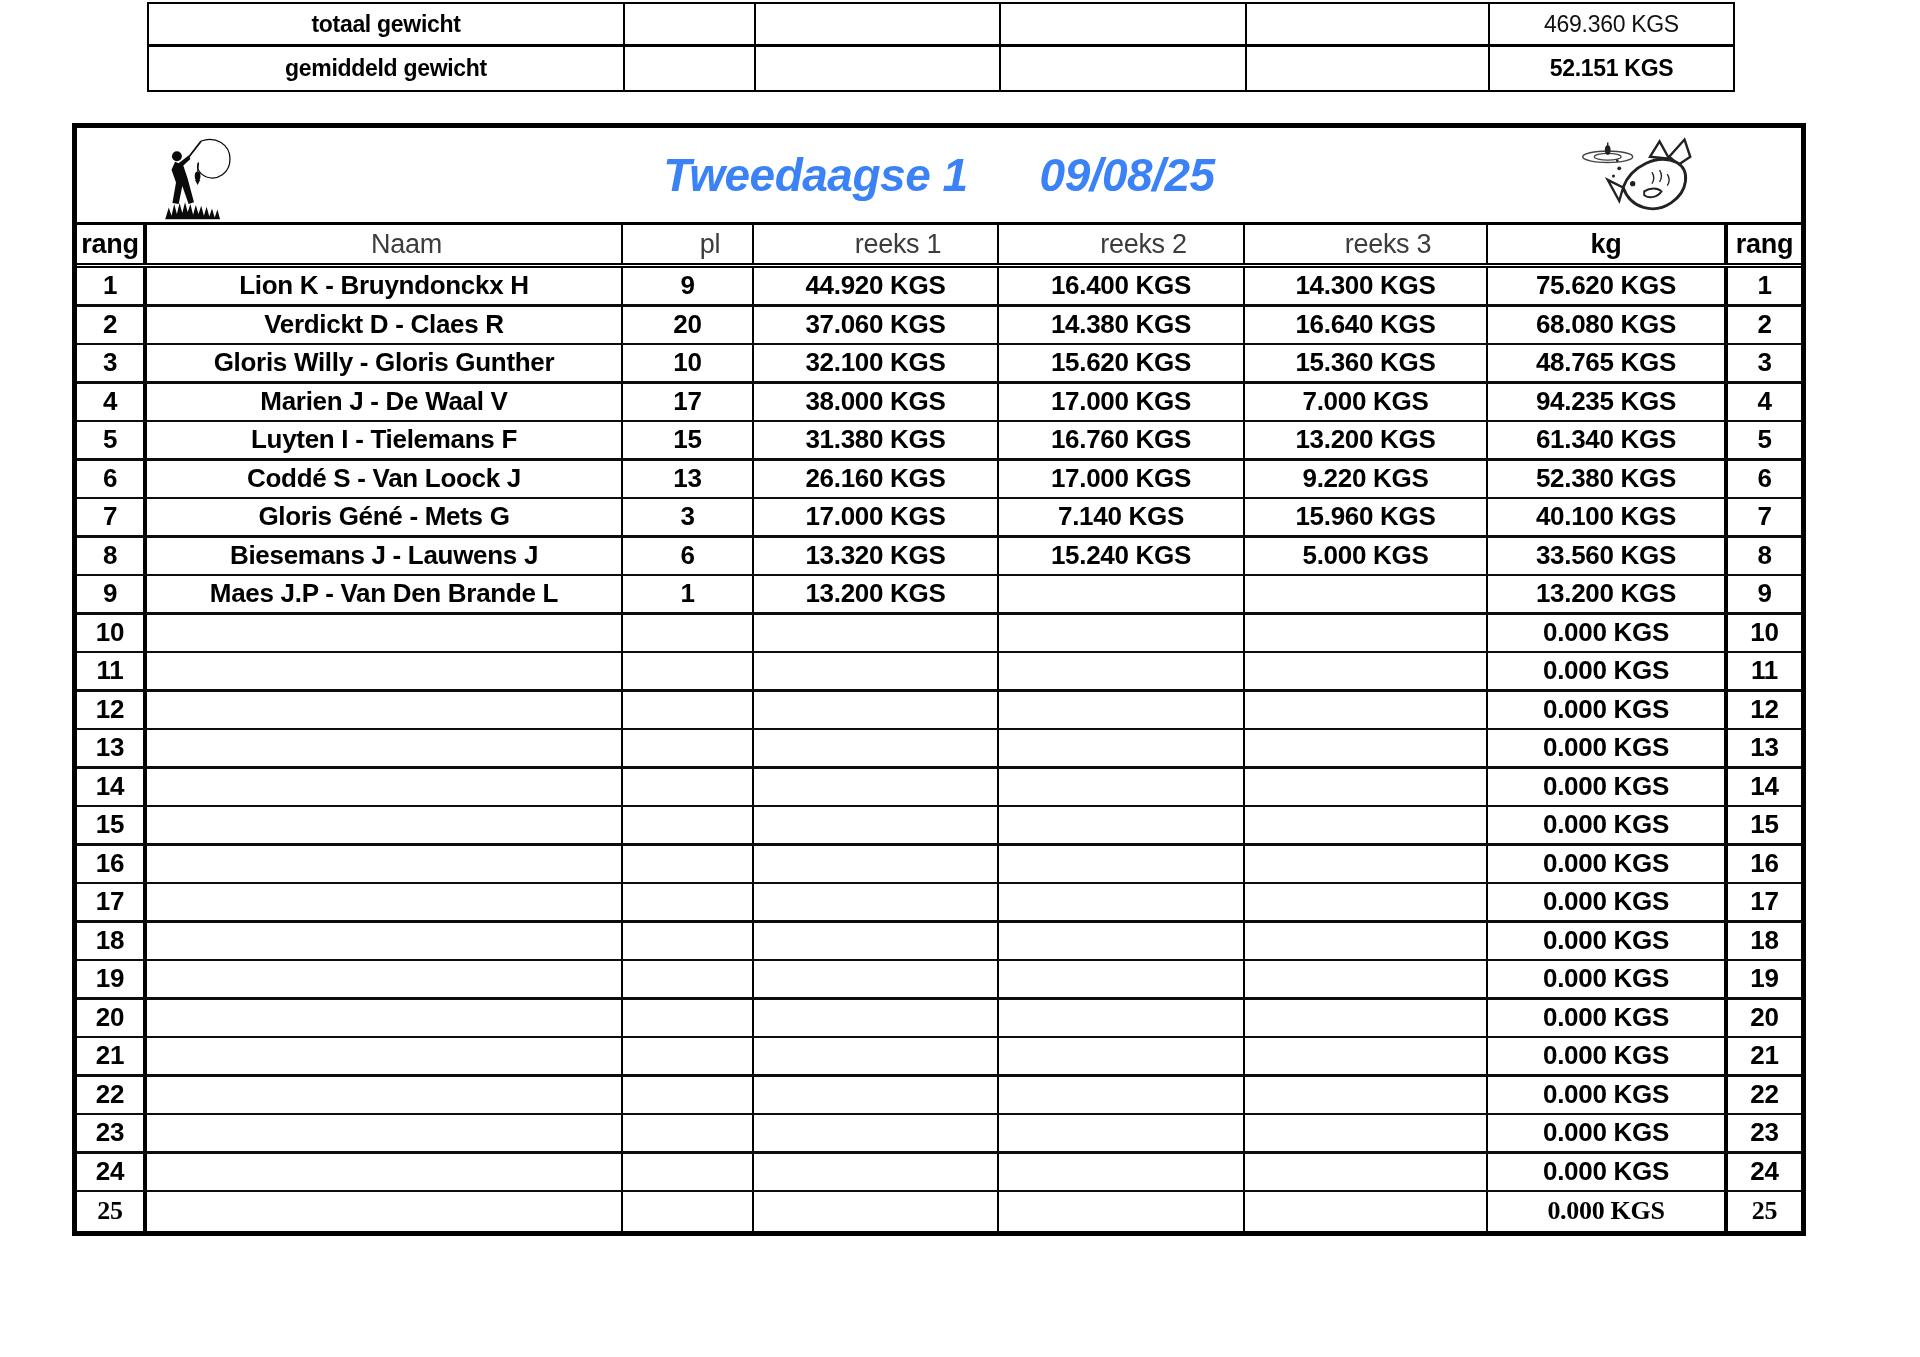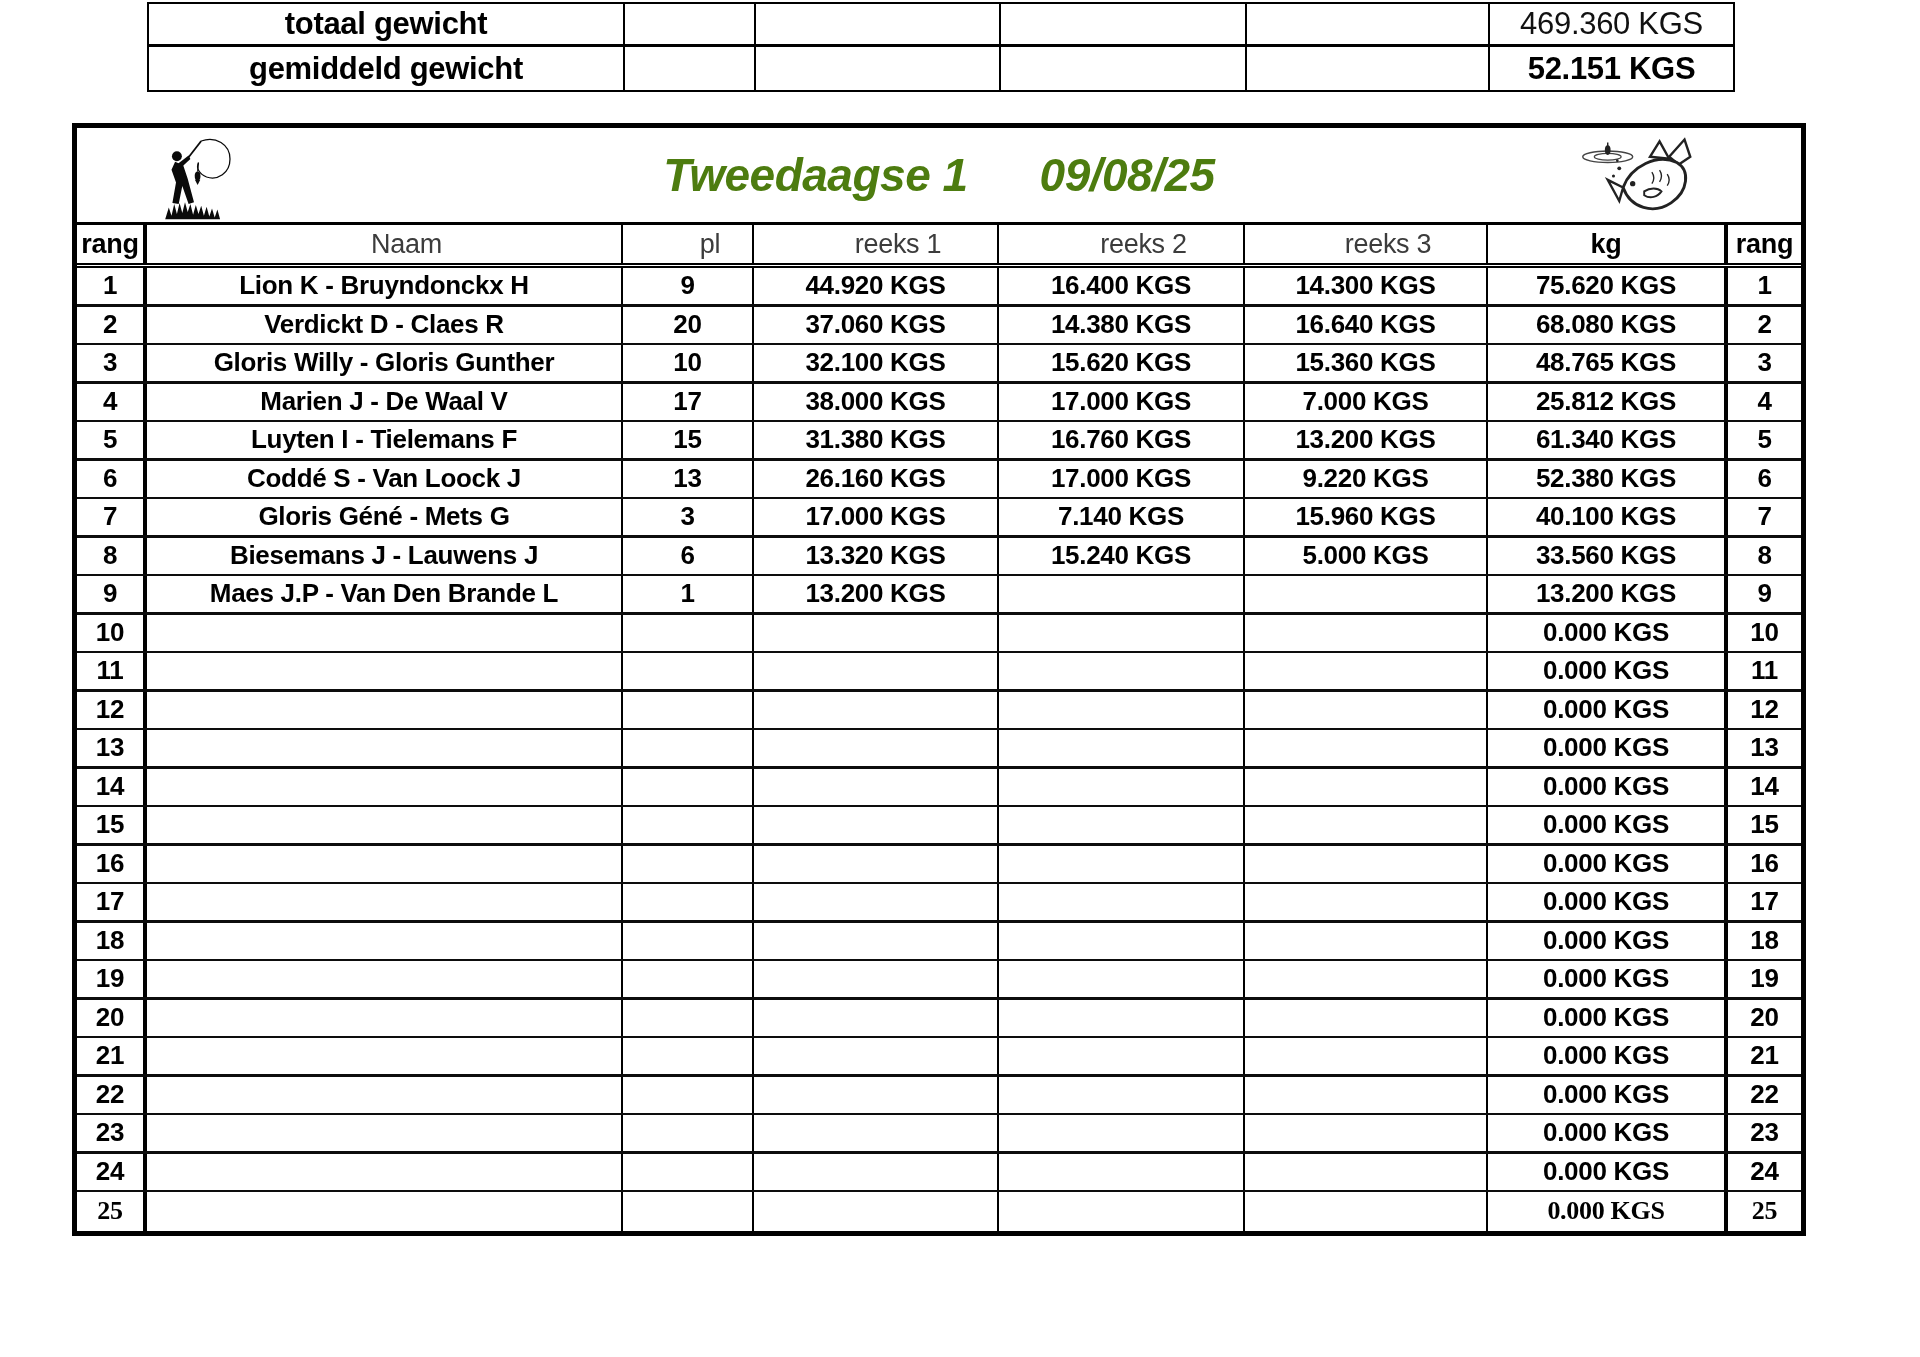--- a/index.html
+++ b/index.html
@@ -11,21 +11,21 @@
     border:5px solid #000;box-sizing:border-box;background:#fff;
   }
 
   
   .title-row{
     position:relative;height:94px;border-bottom:3px solid #000;
     display:flex;align-items:center;justify-content:center;
   }
   .title-text{
     display:flex;gap:72px;align-items:baseline;
-    font-size:46px;font-weight:700;font-style:italic;color:#4d7c0f;
+    font-size:46px;font-weight:700;font-style:italic;color:#3b82f6;
     letter-spacing:-0.5px;
   }
   .icon-left{position:absolute;left:72px;top:4px;}
   .icon-right{position:absolute;right:78px;top:0px;}
 
   
   .grid{display:grid;grid-template-columns:70px 476px 131px 245px 246px 243px 240px 73px;}
 
   .c{
     display:flex;align-items:center;justify-content:center;
@@ -47,21 +47,21 @@
   .row:last-child{border-bottom:none;font-family:Liberation Serif, serif;}
 
   
   .footer{
     margin-left:147px;margin-top:2px;width:1588px;box-sizing:border-box;
     border:2px solid #000;background:#fff;
   }
   .fgrid{display:grid;grid-template-columns:476px 131px 245px 246px 243px 243px;}
   .frow{height:43px;box-sizing:border-box;}
   .frow.first{border-bottom:3px solid #000;}
-  .frow .c{font-size:31px;}
+  .frow .c{font-size:23px;}
   .value-regular{font-weight:400 !important;color:#111;}
 </style>
 </head>
 <body>
 
 <div class="sheet">
 
   <div class="main-table">
 
     <div class="title-row">
@@ -149,21 +149,21 @@
     <div class="c last">3</div>
   </div>
 
   <div class="grid row">
     <div class="c thick">4</div>
     <div class="c">Marien J - De Waal V</div>
     <div class="c">17</div>
     <div class="c">38.000 KGS</div>
     <div class="c">17.000 KGS</div>
     <div class="c">7.000 KGS</div>
-    <div class="c thick">25.812 KGS</div>
+    <div class="c thick">94.235 KGS</div>
     <div class="c last">4</div>
   </div>
 
   <div class="grid row">
     <div class="c thick">5</div>
     <div class="c">Luyten I - Tielemans F</div>
     <div class="c">15</div>
     <div class="c">31.380 KGS</div>
     <div class="c">16.760 KGS</div>
     <div class="c">13.200 KGS</div>

